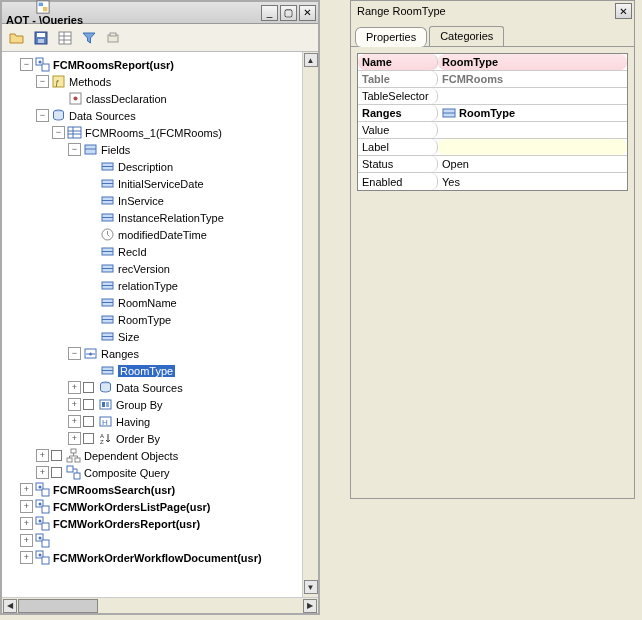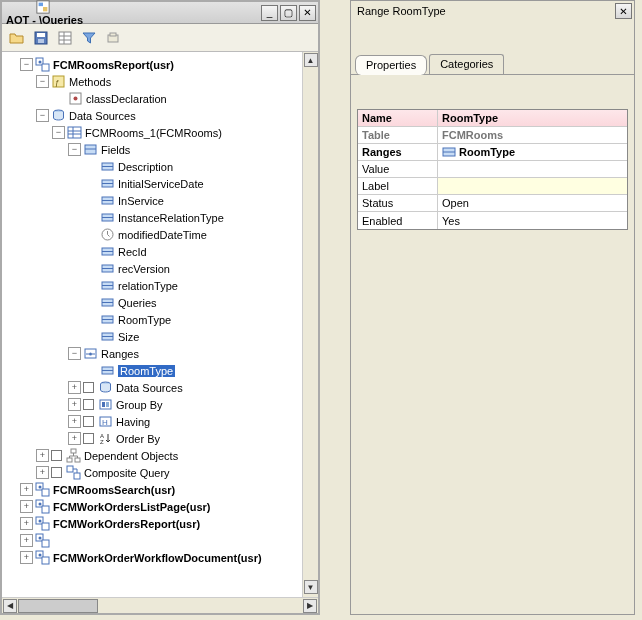--- a/index.html
+++ b/index.html
@@ -115,24 +115,24 @@
   .h-scroll {
     height: 16px; background:#ece9d8; border-top:1px solid #ccc;
     display:flex; align-items:center;
   }
   .h-scroll .scroll-btn { width:14px;height:14px;margin:0 1px;}
   .h-scroll .track{ flex:1; height:14px; background:#ece9d8; }
   .h-scroll .thumb{ width:80px;height:14px;background:#ccc;border:1px solid #888; }
   
   .right-pane {
     flex: 0 0 285px;
-    height: 615px;
+    height: 499px;
     border: 1px solid #999;
     background: #ece9d8;
-    display: flex; flex-direction:column;gap:28px;
+    display: flex; flex-direction:column;
   }
   .right-title {
     height: 20px;
     display:flex; align-items:center; justify-content:space-between;
     padding: 0 2px 0 6px;
     font-size: 11px;
   }
   .close-x {
     width:17px;height:16px;border:1px solid #777;
     display:flex;align-items:center;justify-content:center;
@@ -164,20 +164,21 @@
     margin: 6px;
     border: 1px solid #888;
     background: #fff;
   }
   .prop-row { display: flex; border-bottom: 1px solid #ccc; height: 17px; }
   .prop-row:last-of-type { border-bottom: none; }
   .prop-cell {
     padding: 1px 4px;
     display: flex; align-items:center;
     overflow: hidden;
+    border-radius: 7px;
   }
   .prop-name { width: 80px; border-right: 1px solid #ccc; }
   .prop-val { flex: 1; }
   .header-row .prop-cell {
     font-weight: bold;
     background: linear-gradient(#fde7ea,#fbd8dd);
   }
   .dim-label { color: #777; font-weight: bold; }
   .cream { background: #ffffe1; }
   .mini-icon { width:14px;height:14px;display:inline-flex;margin-right:3px; }
@@ -453,21 +454,21 @@
             <span class="indent"></span>
             <span class="indent"></span>
             <span class="indent"></span>
             <span class="indent"></span>
             <span class="node-icon">
               <svg width="15" height="15">
                 <rect x="2" y="4" width="11" height="7" fill="#c7dcf5" stroke="#4a72b8"></rect>
                 <line x1="2" y1="7.5" x2="13" y2="7.5" stroke="#4a72b8"></line>
               </svg>
             </span>
-            <span class="label">Queries</span>
+            <span class="label">RoomName</span>
           </div>
           <div class="row">
             <span class="indent"></span>
             <span class="indent"></span>
             <span class="indent"></span>
             <span class="indent"></span>
             <span class="indent"></span>
             <span class="indent"></span>
             <span class="node-icon">
               <svg width="15" height="15">
@@ -710,20 +711,24 @@
   <div class="prop-grid">
     <div class="prop-row header-row">
       <div class="prop-cell prop-name">Name</div>
       <div class="prop-cell prop-val">RoomType</div>
     </div>
     <div class="prop-row">
       <div class="prop-cell prop-name dim-label">Table</div>
       <div class="prop-cell prop-val dim-label">FCMRooms</div>
     </div>
     <div class="prop-row">
+      <div class="prop-cell prop-name">TableSelector</div>
+      <div class="prop-cell prop-val"></div>
+    </div>
+    <div class="prop-row">
       <div class="prop-cell prop-name" style="font-weight:bold">Ranges</div>
       <div class="prop-cell prop-val" style="font-weight:bold">
         <span class="mini-icon">
             <svg width="14" height="14">
               <rect x="1" y="3" width="12" height="8" fill="#c7dcf5" stroke="#4a72b8"></rect>
               <line x1="1" y1="7" x2="13" y2="7" stroke="#4a72b8"></line>
             </svg>
           </span>
         <span>RoomType</span>
       </div>

